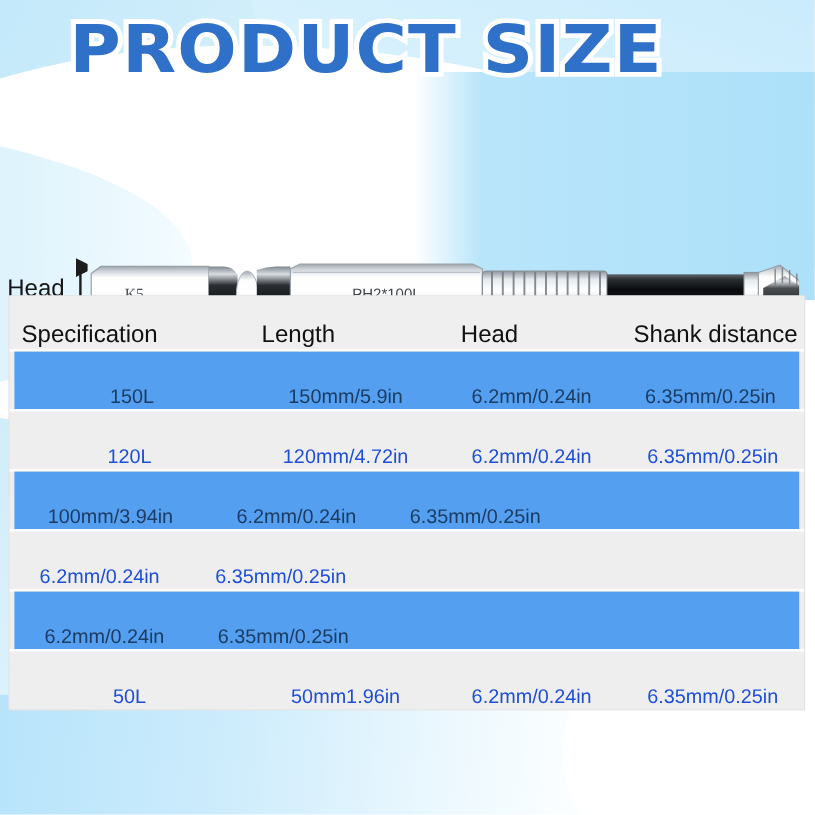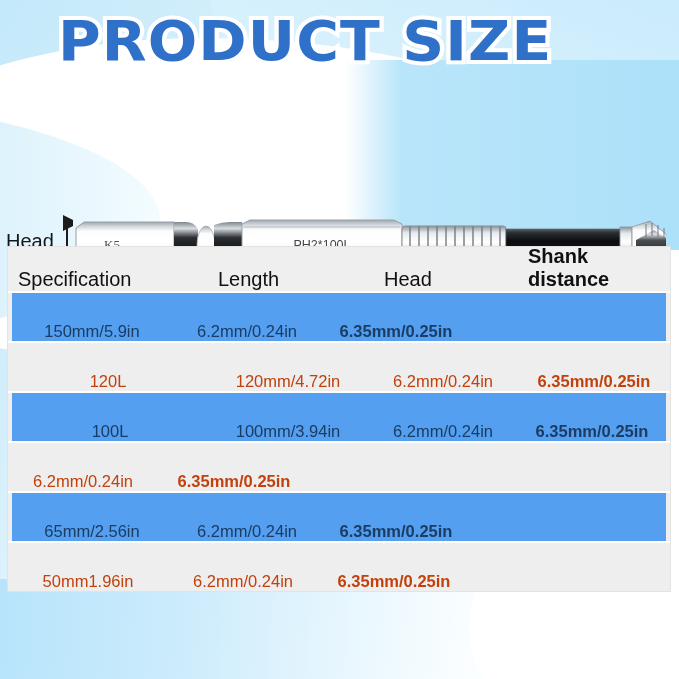--- a/index.html
+++ b/index.html
@@ -166,33 +166,33 @@
   }
   .trow.hl {
     background: #549ff0;
     margin: 0 4px;
     width: 654px;
   }
   .trow.hl .cell { color: #1b3c63; }
   .cell {
     font-family: "Liberation Sans", sans-serif;
     font-size: 16.5px;
-    color: #c2410c;
+    color: #1d4ed8;
     text-align: center;
     box-sizing: border-box;
   }
   .trow.head .cell {
     font-size: 20px;
     color: #111111;
     text-align: left;
   }
   .c0 { width: 200px; }
   .c1 { width: 160px; }
   .c2 { width: 150px; }
-  .c3 { width: 152px; font-weight: bold; }
+  .c3 { width: 152px; }
   .trow.hl .c0 { width: 196px; }
   .trow.hl .c1 { width: 160px; margin-top: 40px; }
   .trow.hl .c2 { width: 150px; }
   .trow.hl .c3 { width: 148px; }
   .trow.head .c0 { padding-left: 10px; }
   .trow.head .c1 { padding-left: 10px; }
   .trow.head .c2 { padding-left: 16px; }
   .trow.head .c3 { padding-left: 10px; }
   .row-sep {
     height: 2px;
@@ -339,51 +339,51 @@
     <div class="trow head">
       <div class="cell c0">Specification</div>
       <div class="cell c1">Length</div>
       <div class="cell c2">Head</div>
       <div class="cell c3">Shank distance</div>
     </div>
 
     <div id="table-body">
         <div class="row-sep"></div>
         <div class="trow hl">
+          <div class="cell c0">150L</div>
           <div class="cell c1">150mm/5.9in</div>
           <div class="cell c2">6.2mm/0.24in</div>
           <div class="cell c3">6.35mm/0.25in</div>
         </div>
         <div class="row-sep"></div>
         <div class="trow alt">
           <div class="cell c0">120L</div>
           <div class="cell c1">120mm/4.72in</div>
           <div class="cell c2">6.2mm/0.24in</div>
           <div class="cell c3">6.35mm/0.25in</div>
         </div>
         <div class="row-sep"></div>
         <div class="trow hl">
-          <div class="cell c0">100L</div>
           <div class="cell c1">100mm/3.94in</div>
           <div class="cell c2">6.2mm/0.24in</div>
           <div class="cell c3">6.35mm/0.25in</div>
         </div>
         <div class="row-sep"></div>
         <div class="trow alt">
           <div class="cell c2">6.2mm/0.24in</div>
           <div class="cell c3">6.35mm/0.25in</div>
         </div>
         <div class="row-sep"></div>
         <div class="trow hl">
-          <div class="cell c1">65mm/2.56in</div>
           <div class="cell c2">6.2mm/0.24in</div>
           <div class="cell c3">6.35mm/0.25in</div>
         </div>
         <div class="row-sep"></div>
         <div class="trow alt">
+          <div class="cell c0">50L</div>
           <div class="cell c1">50mm1.96in</div>
           <div class="cell c2">6.2mm/0.24in</div>
           <div class="cell c3">6.35mm/0.25in</div>
         </div>
       </div>
   </div>
 
 </div>
 
 </body></html>

